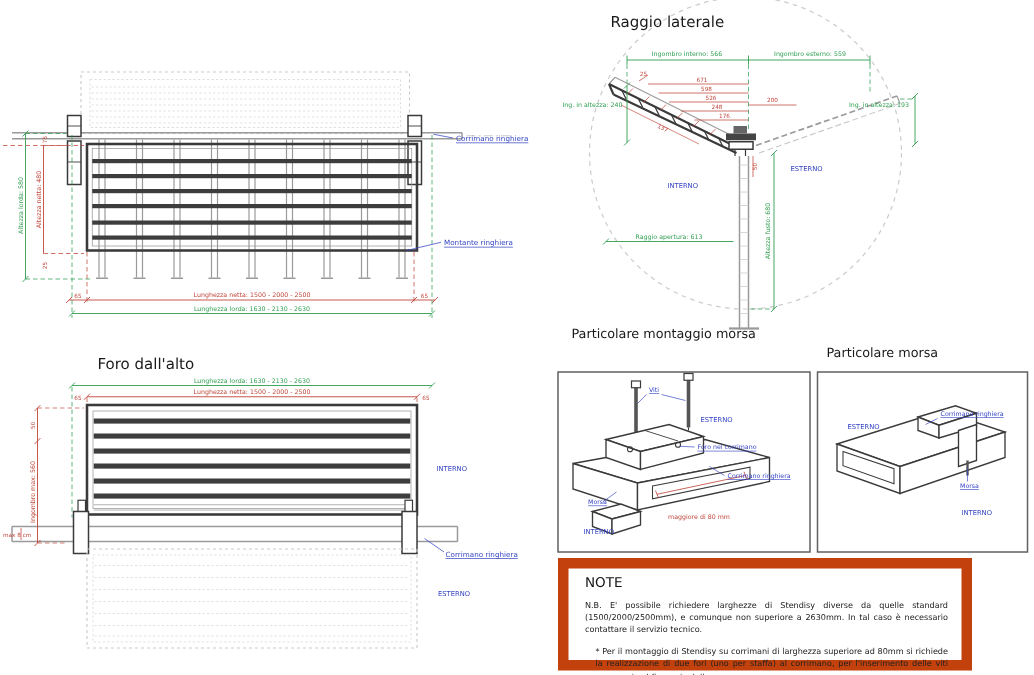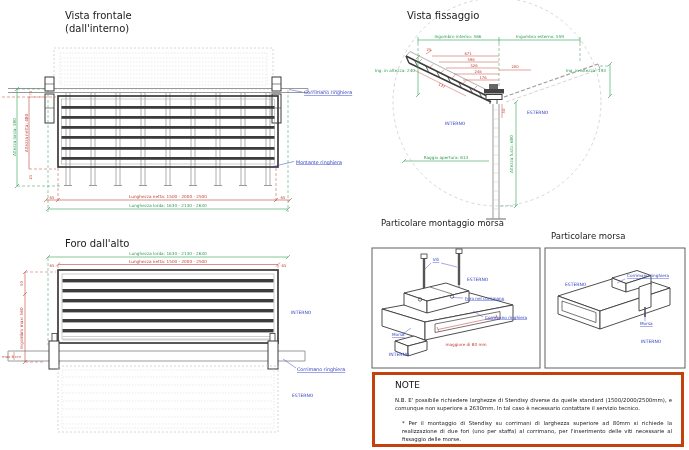--- a/index.html
+++ b/index.html
@@ -1,22 +1,22 @@
 <!DOCTYPE html>
 <html><head>
 <meta charset="utf-8">
 <style>
   html,body{margin:0;padding:0;background:#fff}
   .canvas{position:relative;width:689px;height:450px;background:#fff;
           font-family:"DejaVu Sans","Liberation Sans",sans-serif;overflow:hidden}
   .canvas svg{position:absolute;left:0;top:0}
   .vtitle{position:absolute;font-size:10px;color:#1a1a1a;line-height:1.3;white-space:nowrap}
   .dtitle{position:absolute;font-size:8.5px;color:#1a1a1a;white-space:nowrap}
-  .note-box{position:absolute;left:372px;top:372px;width:312px;height:75px;border:3px solid #c2410c;
-            box-sizing:border-box;padding:5px 9px 3px 20px;background:#fff}
+  .note-box{position:absolute;left:372px;top:372px;width:276px;height:75px;border:7px solid #c2410c;
+            box-sizing:border-box;padding:5px 9px 3px 11px;background:#fff}
   .note-title{font-size:9px;color:#111;margin-bottom:6px}
   .note-p{font-size:5.4px;color:#222;text-align:justify;margin:0 0 7px 0;line-height:1.5}
   .note-star{padding-left:7px}
   
   .sd{stroke:#3a3a3a}.sg{stroke:#9a9a9a}.sl{stroke:#cbcbcb}.sll{stroke:#dedede}
   .sr{stroke:#c0453a}.sgr{stroke:#2f9e50}.sb{stroke:#3545c4}
   .fn{fill:none}.fw{fill:#fff}.fd{fill:#3d3d3d}
   text{font-family:"DejaVu Sans","Liberation Sans",sans-serif}
   .tr{fill:#c0453a}.tg{fill:#2f9e50}.tb{fill:#3545c4}
   .t38{font-size:3.8px}.t42{font-size:4.2px}.t45{font-size:4.5px}.t48{font-size:4.8px}
@@ -391,25 +391,21 @@
     </g>
     <text x="565" y="286" class="tb t45">ESTERNO</text>
     <line x1="625" y1="279" x2="617" y2="283" class="sb" stroke-width="0.45"></line>
     <text x="627" y="277" class="tb t42 ul">Corrimano ringhiera</text>
     <line x1="645" y1="321" x2="645" y2="312" class="sb" stroke-width="0.45"></line>
     <text x="640" y="325" class="tb t42 ul">Morsa</text>
     <text x="641" y="343" class="tb t45">INTERNO</text>
   </g>
 </svg>
 
-  <div class="vtitle" style="left:65px;top:9px">
-    <div>Vista frontale</div>
-    <div>(dall'interno)</div>
-  </div>
-  <div class="vtitle" style="left:407px;top:9px">Vista fissaggio</div>
+  <div class="vtitle" style="left:407px;top:9px">Raggio laterale</div>
   <div class="vtitle" style="left:65px;top:237px">Foro dall'alto</div>
   <div class="dtitle" style="left:381px;top:218px">Particolare montaggio morsa</div>
   <div class="dtitle" style="left:551px;top:231px">Particolare morsa</div>
 
   <div class="note-box">
     <div class="note-title">NOTE</div>
     <p class="note-p">N.B. E' possibile richiedere larghezze di Stendisy diverse da quelle standard (1500/2000/2500mm), e comunque non superiore a 2630mm. In tal caso è necessario contattare il servizio tecnico.</p>
     <p class="note-p note-star">* Per il montaggio di Stendisy su corrimani di larghezza superiore ad 80mm si richiede la realizzazione di due fori (uno per staffa) al corrimano, per l'inserimento delle viti necessarie al fissaggio delle morse.</p>
   </div>
 

